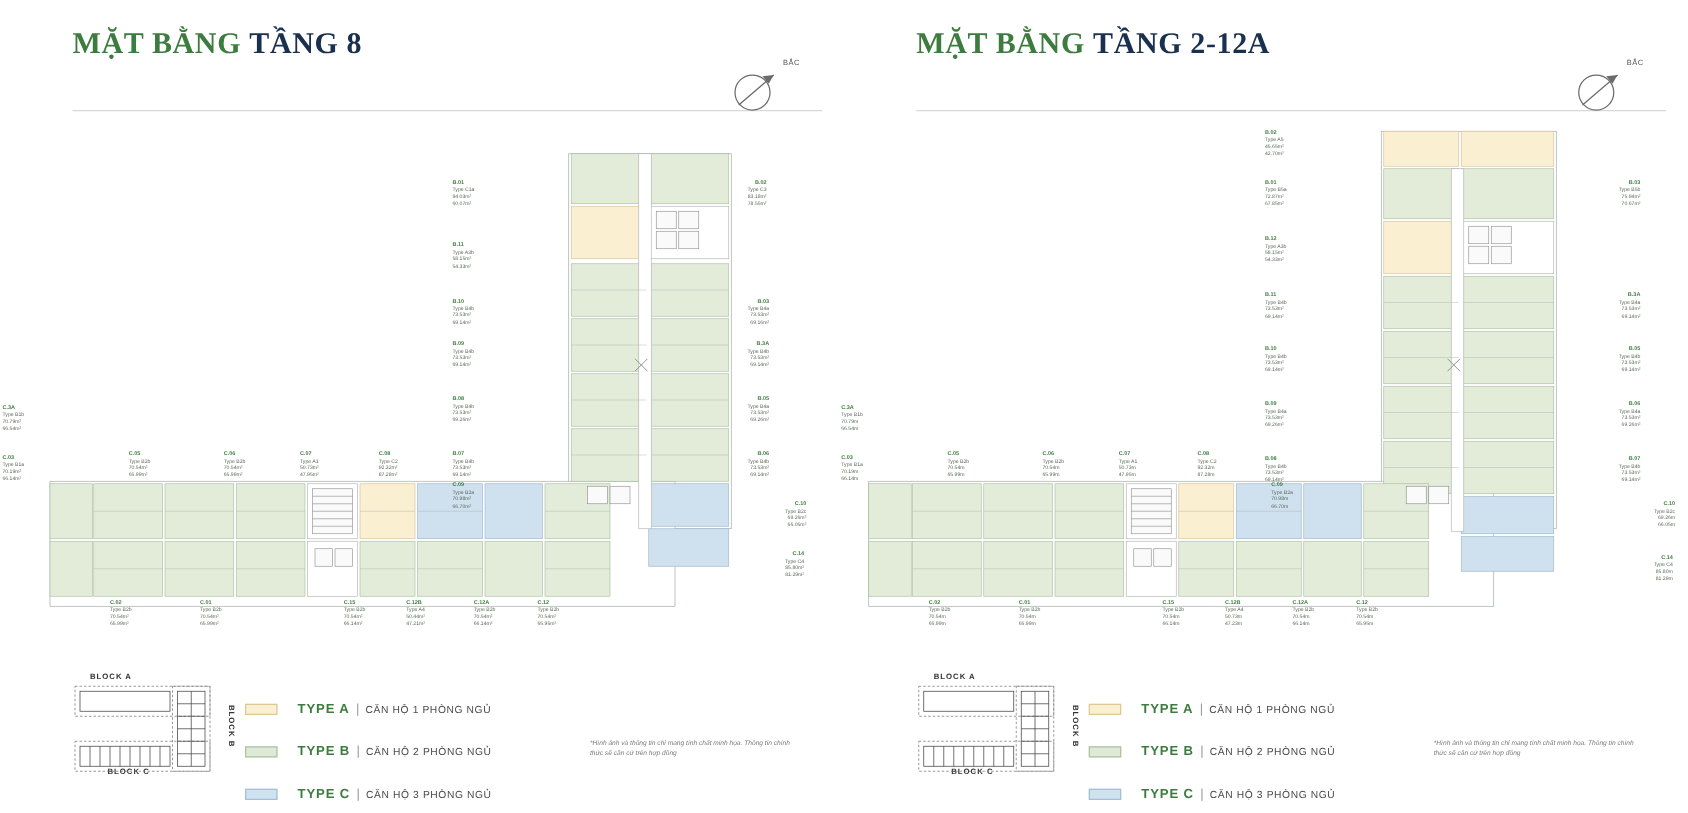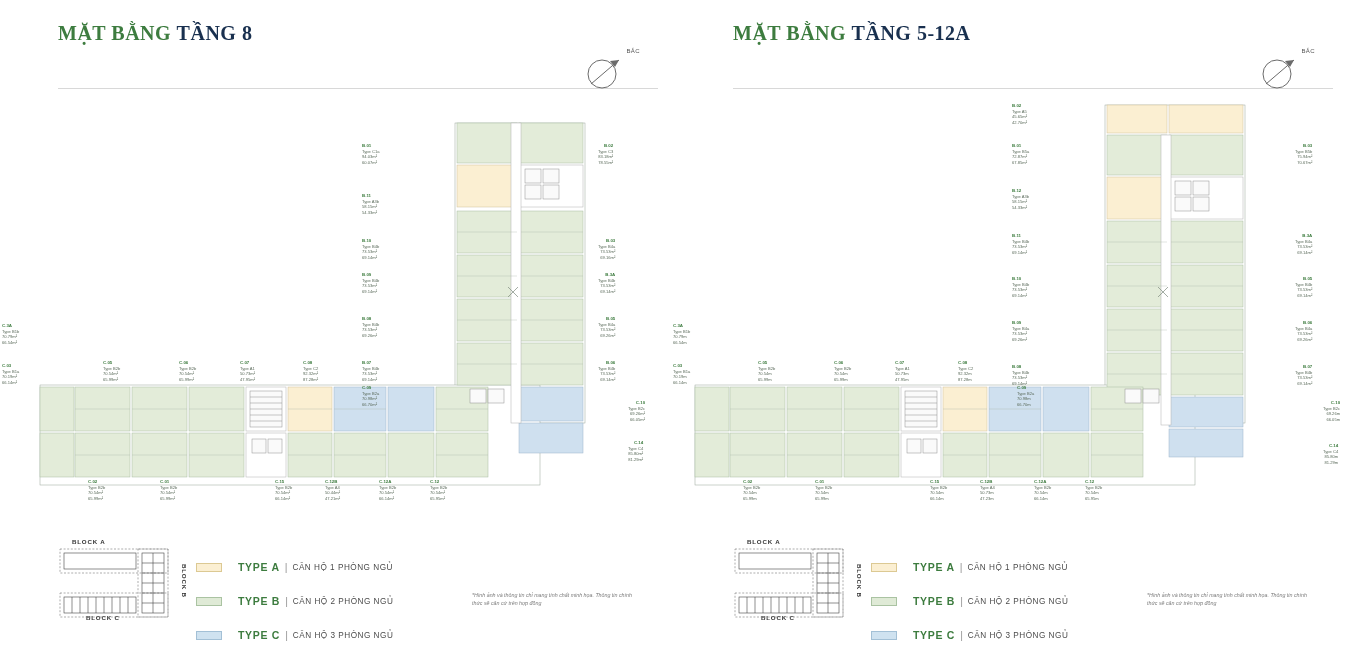--- a/index.html
+++ b/index.html
@@ -11,21 +11,21 @@
     overflow: hidden;
   }
   .page { position: relative; width: 1350px; height: 650px; }
 
   .panel { position: absolute; top: 0; height: 650px; width: 675px; }
   .panel-left { left: 0; }
   .panel-right { left: 675px; }
 
   
   .hdr { position: absolute; left: 58px; top: 22px; width: 600px; height: 68px; }
-  .hdr-title { font-family: "Liberation Serif", serif; font-size: 20px; letter-spacing: .5px; white-space: nowrap; }
+  .hdr-title { font-family: "Liberation Serif", serif; font-size: 24px; letter-spacing: .5px; white-space: nowrap; }
   .hdr-title .g { color: #3d7c3f; font-weight: 700; }
   .hdr-title .n { color: #19304f; font-weight: 700; }
   .hdr-rule { position: absolute; left: 0; top: 66px; width: 600px; height: 1px; background: #d8d8d8; }
 
   .compass { position: absolute; right: 18px; top: 26px; width: 58px; height: 44px; }
   .compass svg { display: block; }
   .compass .bac { position: absolute; right: 0px; top: 0px; font-size: 6px; color: #555; letter-spacing: .4px; }
 
   
   .plan { position: absolute; left: 0; top: 95px; width: 675px; height: 430px; }
@@ -404,21 +404,21 @@
     </div>
 
     <div class="disc">*Hình ảnh và thông tin chỉ mang tính chất minh họa. Thông tin chính thức sẽ căn cứ trên hợp đồng</div>
   </div>
 
   <div class="panel panel-right">
 
     <div class="hdr">
       <div class="hdr-title">
         <span class="g">MẶT BẰNG</span>
-        <span class="n">TẦNG 5-12A</span>
+        <span class="n">TẦNG 2-12A</span>
       </div>
       <div class="hdr-rule"></div>
       <div class="compass">
         <svg width="58" height="44" viewBox="0 0 58 44">
           <circle cx="20" cy="26" r="14" fill="none" stroke="#6b6b6b" stroke-width="1"></circle>
           <line x1="9" y1="36" x2="37" y2="12" stroke="#6b6b6b" stroke-width="1"></line>
           <path d="M37 12 L28 13 L33 19 Z" fill="#6b6b6b"></path>
         </svg>
         <span class="bac">BẮC</span>
       </div>

